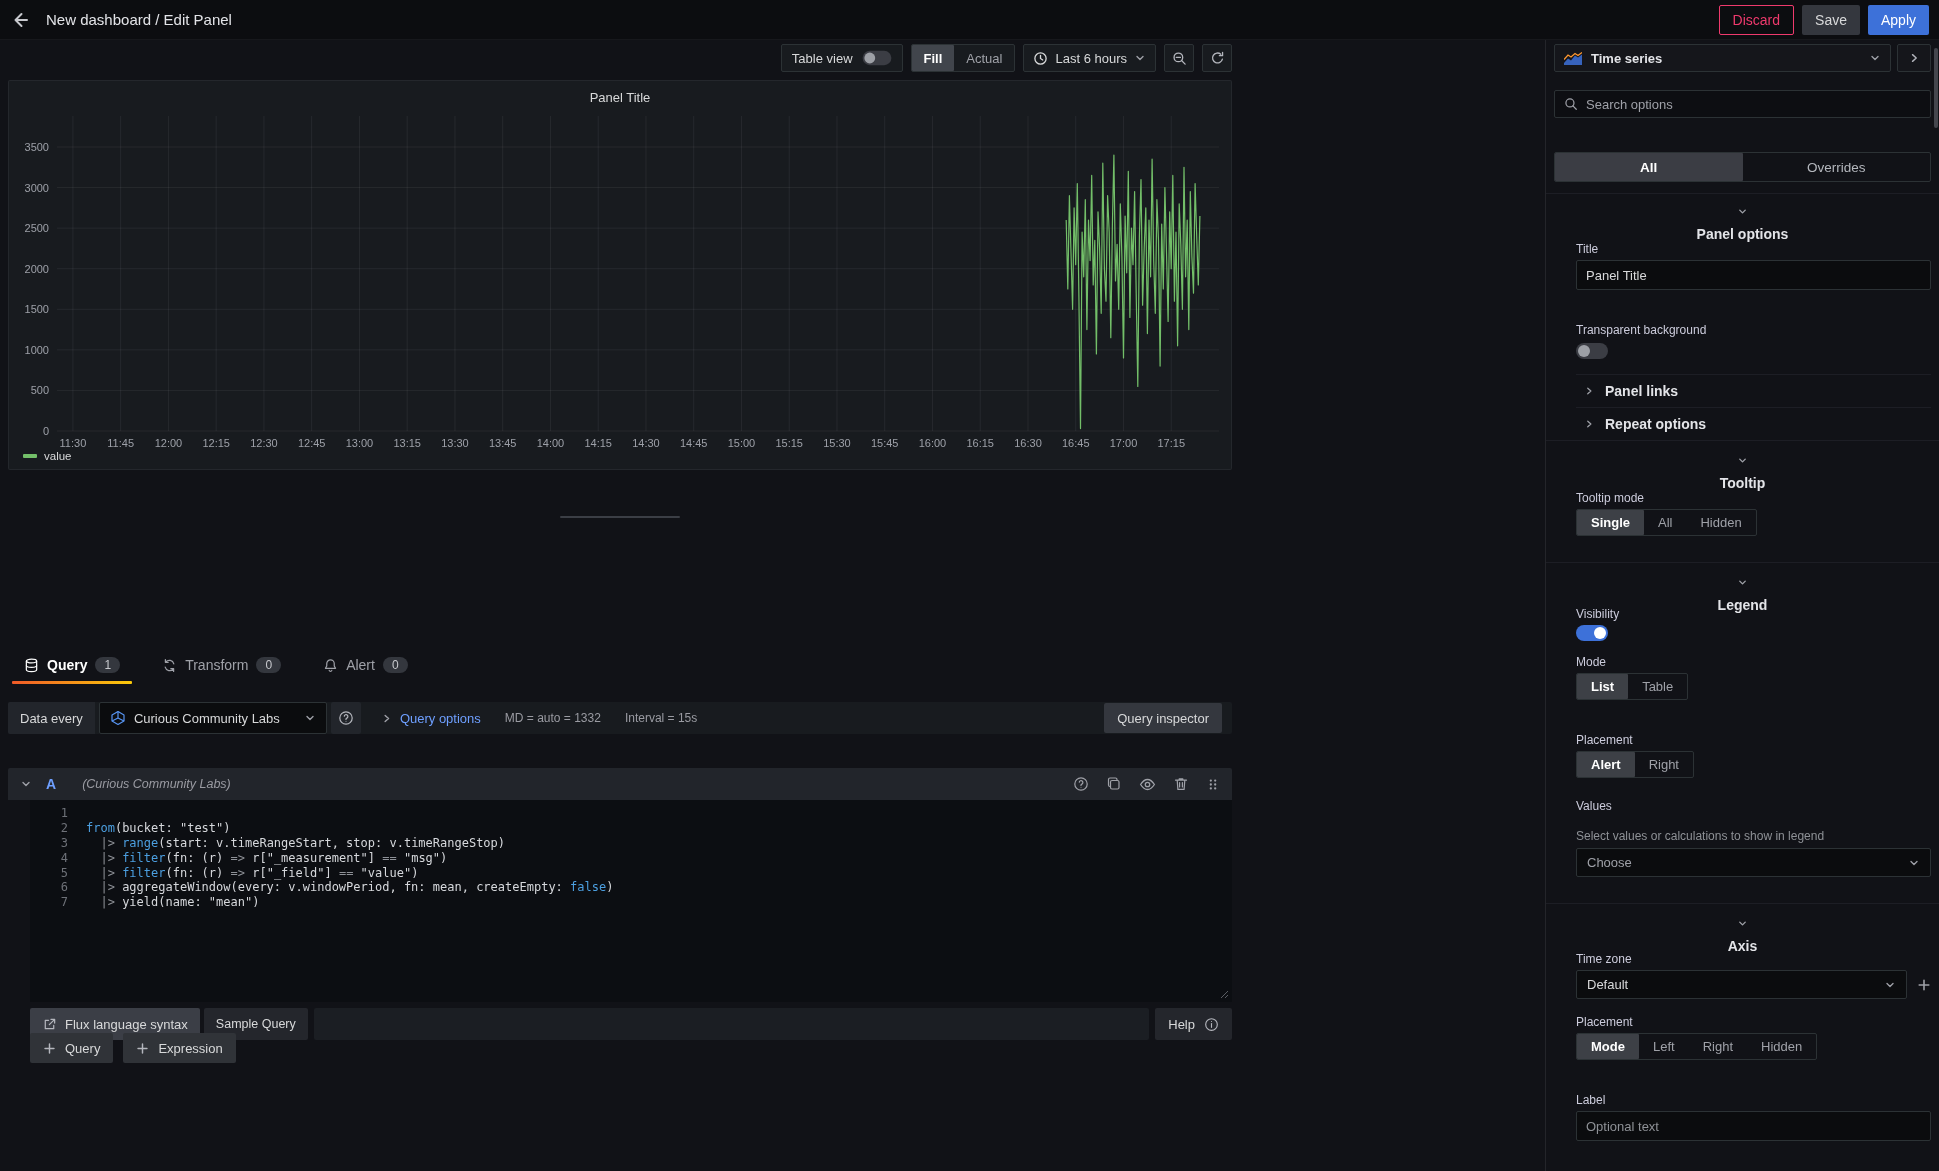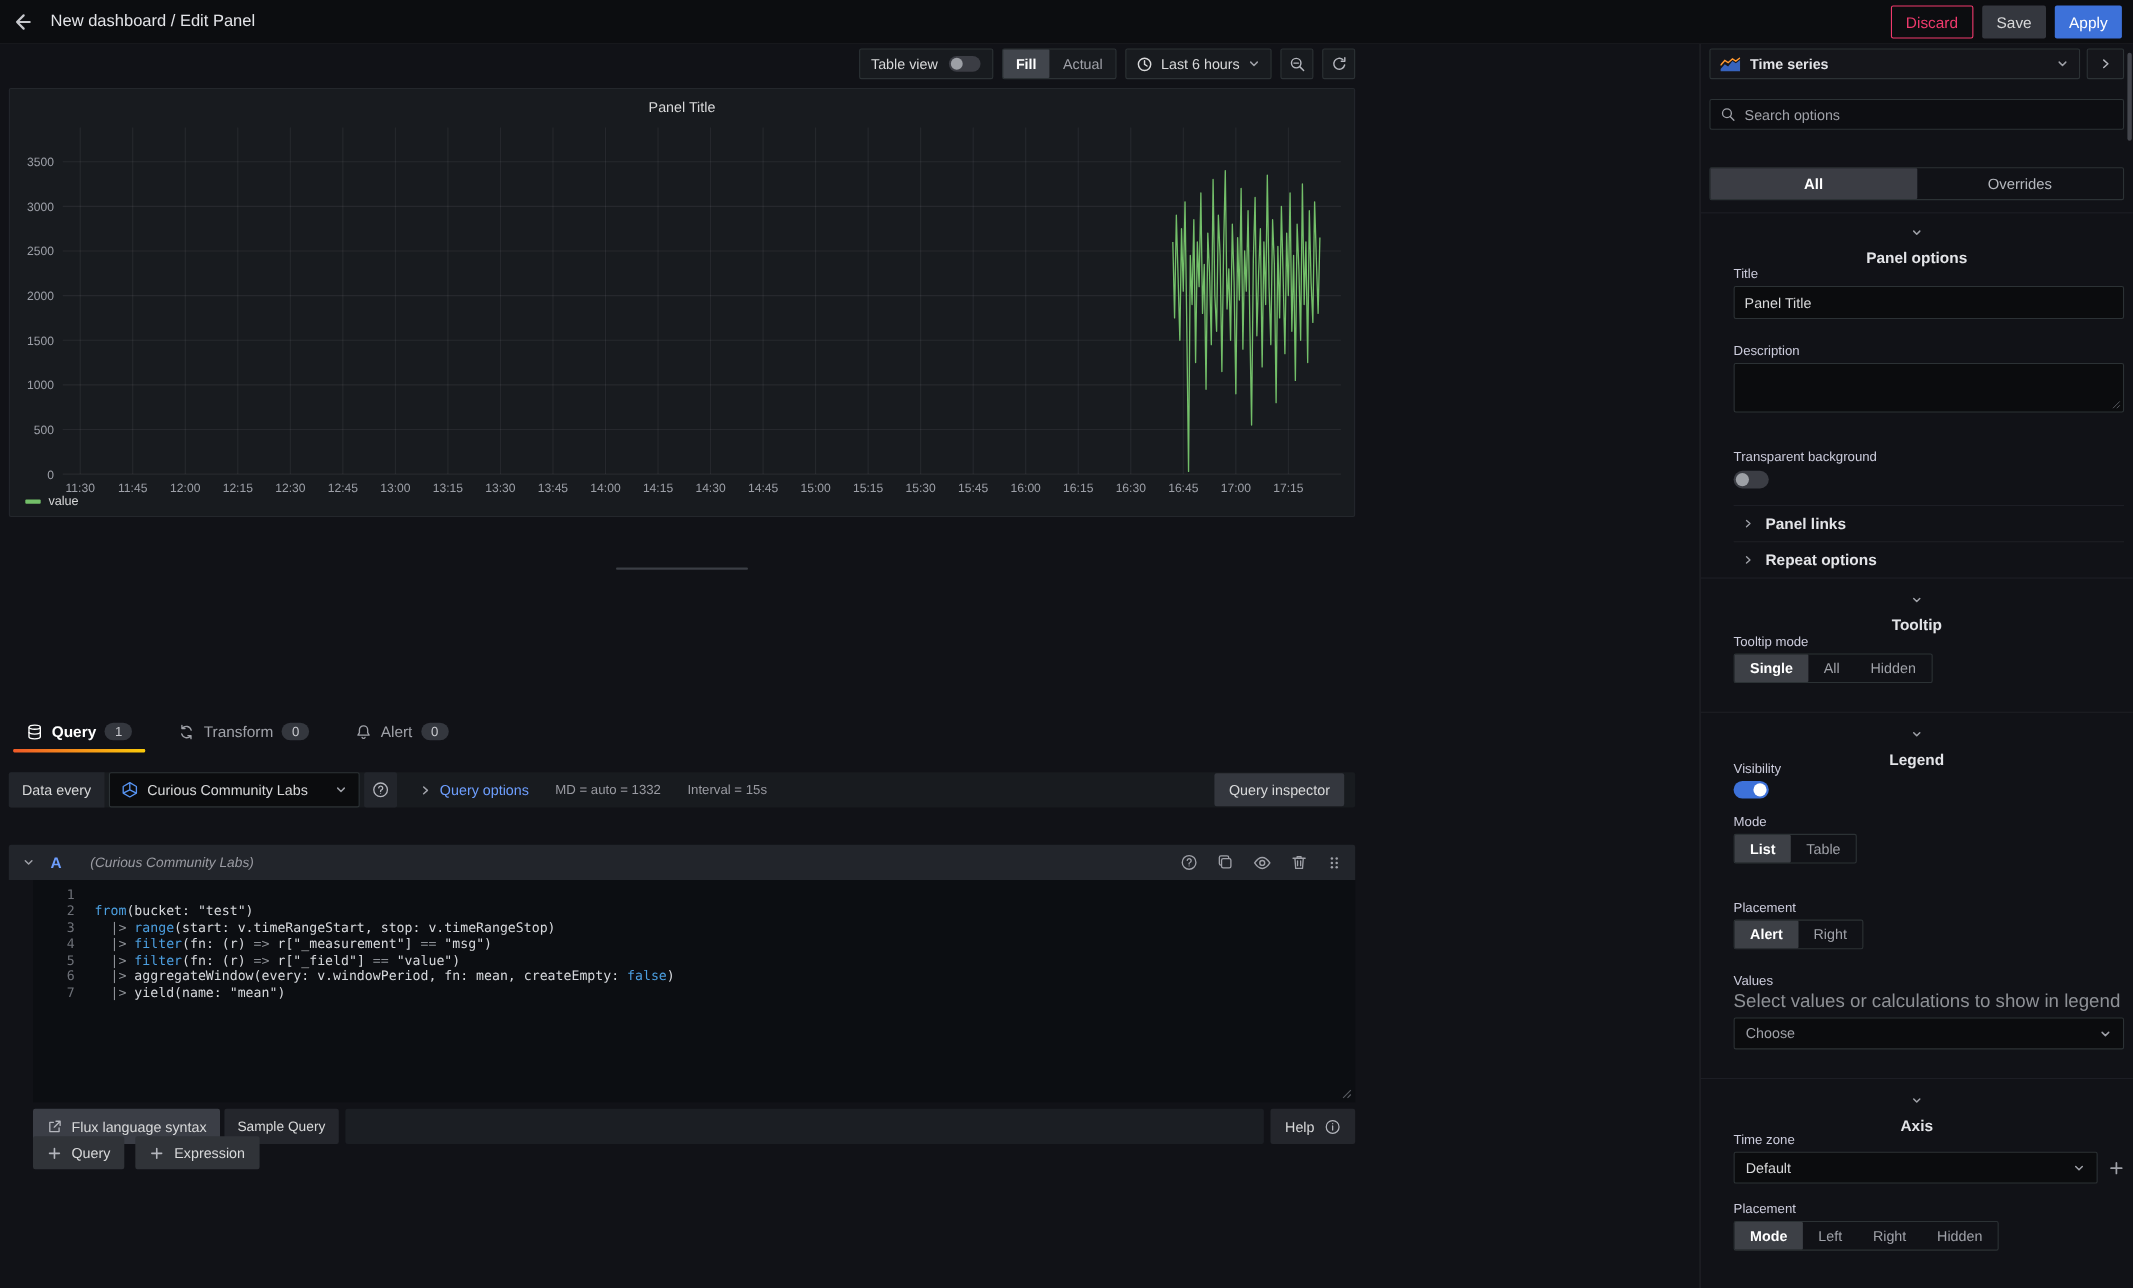--- a/index.html
+++ b/index.html
@@ -110,21 +110,21 @@
   .ao-tab.sel { background:#3b3d44; color:#ffffff; font-weight:700; border-radius:1px; }
 
   .divider-full { height:1px; background:rgba(204,204,220,0.07); margin:0 -8px; }
   .divider-in { height:1px; background:rgba(204,204,220,0.07); margin-left:22px; }
 
   .sec-head { display:flex; align-items:center; gap:9px; height:22px; cursor:pointer;flex-direction:column; }
   .sec-head .chev { color:#9fa1a8; display:flex; }
   .sec-head .sh-label { font-size:14px; font-weight:700; color:#e3e4e8; }
   .field { margin-left:22px; }
   .f-label { font-size:12px; font-weight:500; color:#ccccdc; }
-  .f-desc { font-size:17px; color:#8e9196; margin-top:2px; }
+  .f-desc { font-size:12px; color:#8e9196; margin-top:16px; }
   .tinput { width:100%; height:30px; background:#0b0c0e; border:1px solid #2c3235; border-radius:2px;
             color:#d8d9da; font-size:13px; padding:0 9px; font-family:"Liberation Sans",sans-serif; }
   .tinput::placeholder { color:#8e9196; }
   .tarea { width:100%; height:45px; background:#0b0c0e; border:1px solid #2c3235; border-radius:2px; position:relative; }
   .resize-grip { position:absolute; right:2px; bottom:2px; color:#5a5d63; }
 
   .toggle { width:32px; height:16px; border-radius:9px; background:#3b3d44; position:relative; cursor:pointer; }
   .toggle .knob { width:12px; height:12px; border-radius:50%; background:#9da0a6; position:absolute; top:2px; left:2px; }
   .toggle.on { background:#3d71d9; }
   .toggle.on .knob { background:#ffffff; left:auto; right:2px; }
@@ -547,30 +547,20 @@
         </svg>
     </span>
     <span class="sh-label">Panel options</span>
   </div>
 
   <div class="field mt14">
     <div class="f-label">Title</div>
     <input class="tinput mt4" type="text" readonly="" value="Panel Title" style="">
   </div>
 
-  <div class="field mt22">
-    <div class="f-label">Description</div>
-    <div class="tarea mt4">
-      <span class="resize-grip">
-        <svg width="8" height="8" viewBox="0 0 9 9" stroke="currentColor" stroke-width="1">
-            <path d="M8 1 L1 8 M8 5 L5 8"></path>
-          </svg>
-      </span>
-    </div>
-  </div>
 
   <div class="field mt20">
     <div class="f-label">Transparent background</div>
     <div class="toggle mt6">
         <span class="knob"></span>
       </div>
   </div>
 
   <div class="divider-in mt15"></div>
   <div class="collapse-row">

